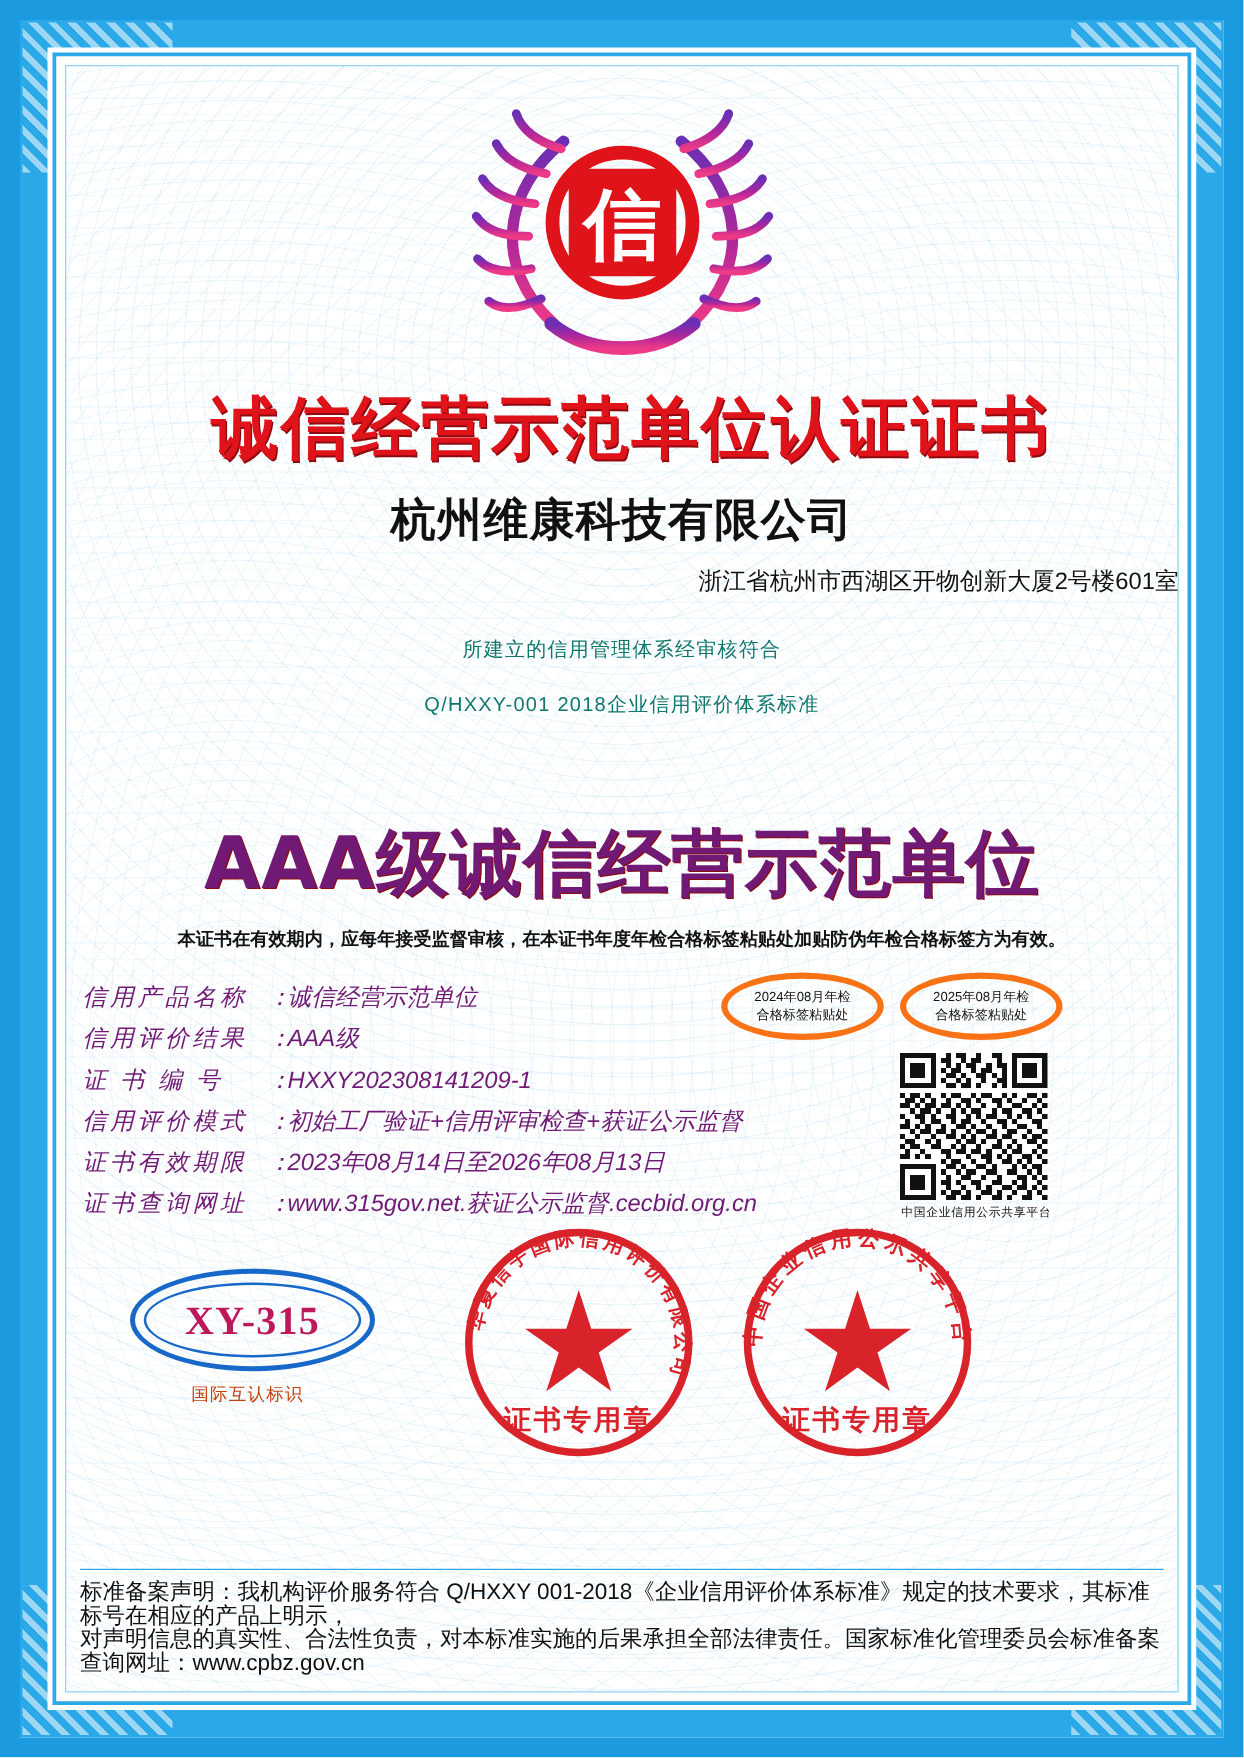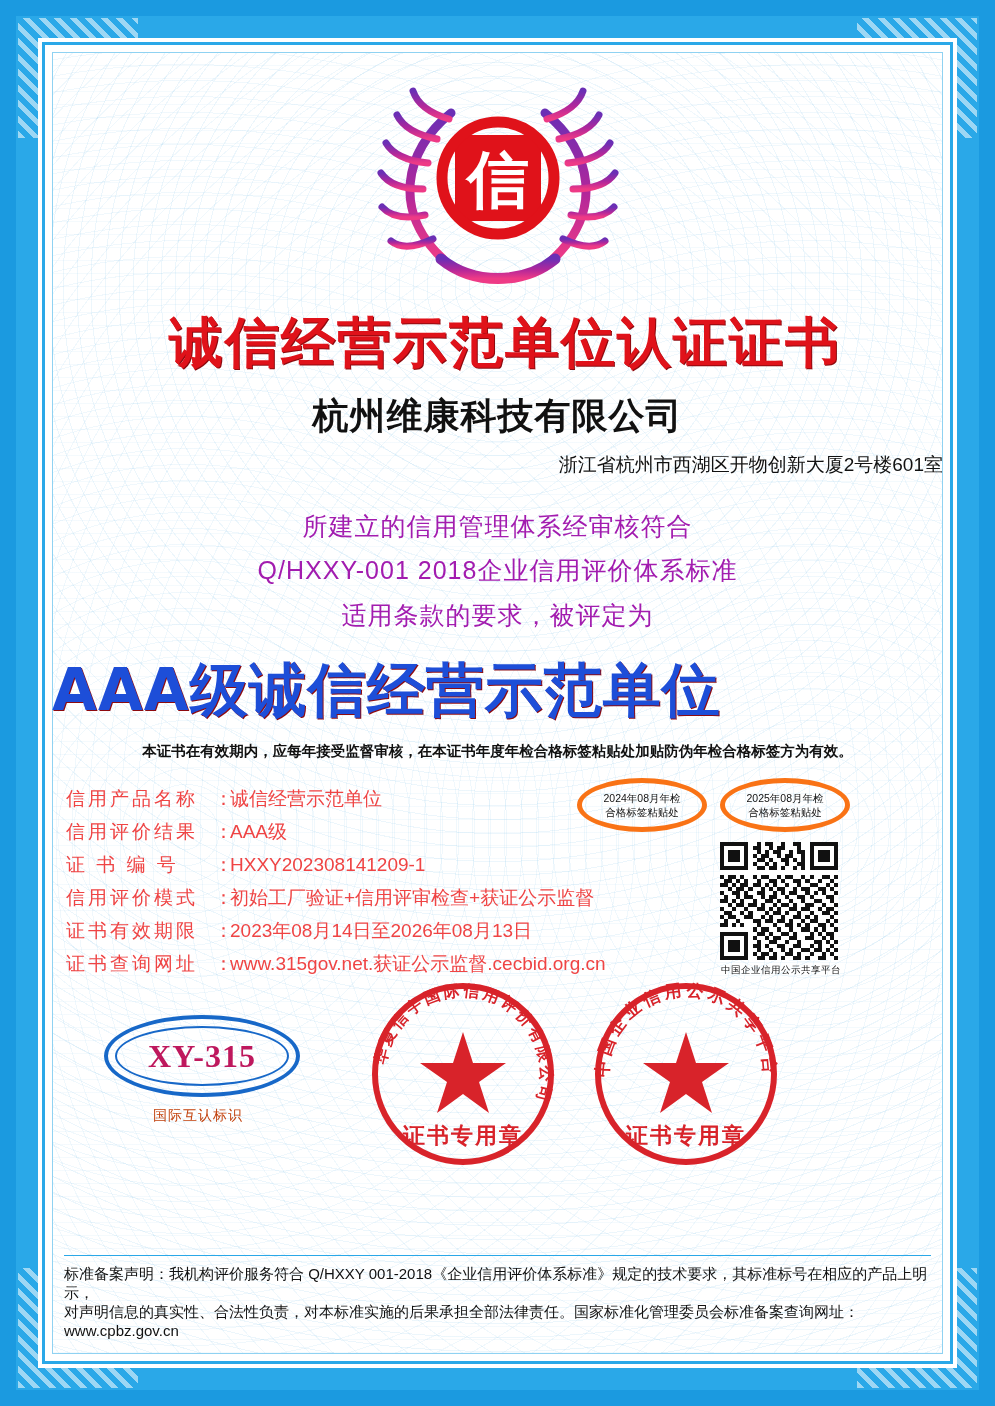--- a/index.html
+++ b/index.html
@@ -91,42 +91,43 @@
     text-align:center;
     font-size:36px;font-weight:bold;color:#111;
     letter-spacing:1px;
   }
   .address{
     position:absolute;left:0;right:0;top:400px;
     text-align:right;font-size:19px;color:#111;
   }
   .stmt{
     position:absolute;left:0;right:0;
-    text-align:center;font-size:25px;color:#a21caf;letter-spacing:1px;
+    text-align:center;font-size:16px;color:#0f766e;letter-spacing:1px;
   }
   .stmt.l1{top:458px;}
   .stmt.l2{top:502px;}
   .stmt.l3{top:547px;}
 
   .grade{
     position:absolute;left:0;right:0;top:600px;
-    font-size:58px;font-weight:bold;color:#1d4ed8;
+    text-align:center;
+    font-size:58px;font-weight:bold;color:#701a75;
     letter-spacing:1px;
     text-shadow:1px 1px 0 #8d0a0f;
     font-family:"DejaVu Sans","Liberation Sans",sans-serif;
   }
 
   .notice{
     position:absolute;left:14px;right:14px;top:690px;
     text-align:center;font-size:14.5px;color:#111;font-weight:bold;
   }
 
   .fields{
     position:absolute;left:14px;top:730px;
-    font-size:19px;color:#ef4444;line-height:33px;
+    font-size:19px;color:#701a75;line-height:33px;font-style:italic;
   }
   .field{display:flex;}
   .field .k{width:148px;letter-spacing:3px;white-space:nowrap;}
   .field .sep{width:16px;text-align:center;}
   .field .v{white-space:nowrap;}
 
   
   .insp{
     position:absolute;top:726px;width:120px;height:44px;
     border:5px solid #f97316;border-radius:50%;
@@ -160,21 +161,21 @@
   }
   .xy-cap{text-align:center;font-size:14px;color:#c2410c;margin-top:10px;letter-spacing:1px;}
 
   .seal{position:absolute;top:918px;width:208px;height:208px;}
   .seal.s1{left:307px;}
   .seal.s2{left:530px;}
 
   .footer{
     position:absolute;left:12px;right:12px;bottom:14px;
     border-top:1px solid #2aa8e8;padding-top:8px;
-    font-size:15px;line-height:19px;color:#111;
+    font-size:18px;line-height:19px;color:#111;
   }
   .footer .ln{display:block;}
   .footer .ln.first{text-indent:0;}
 </style>
 </head>
 <body>
 
 <div class="cert">
   <div class="frame-outer"></div>
   <div class="frame-lace"></div>
@@ -225,21 +226,20 @@
         <text x="165" y="128" font-size="62" font-weight="bold" fill="#ffffff" text-anchor="middle" font-family="DejaVu Sans, Liberation Sans, sans-serif">信</text>
       </svg>
     </div>
 
     <div class="main-title">诚信经营示范单位认证证书</div>
     <div class="company">杭州维康科技有限公司</div>
     <div class="address">浙江省杭州市西湖区开物创新大厦2号楼601室</div>
 
     <div class="stmt l1">所建立的信用管理体系经审核符合</div>
     <div class="stmt l2">Q/HXXY-001 2018企业信用评价体系标准</div>
-    <div class="stmt l3">适用条款的要求，被评定为</div>
 
     <div class="grade">AAA级诚信经营示范单位</div>
 
     <div class="notice">本证书在有效期内，应每年接受监督审核，在本证书年度年检合格标签粘贴处加贴防伪年检合格标签方为有效。</div>
 
     <div class="fields">
       <div class="field">
         <span class="k">信用产品名称</span>
         <span class="sep">：</span>
         <span class="v">诚信经营示范单位</span>

